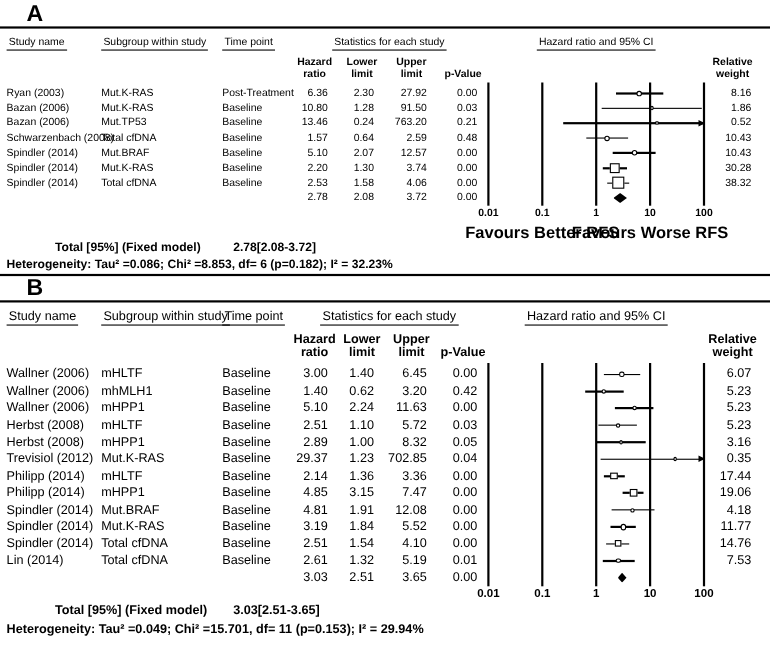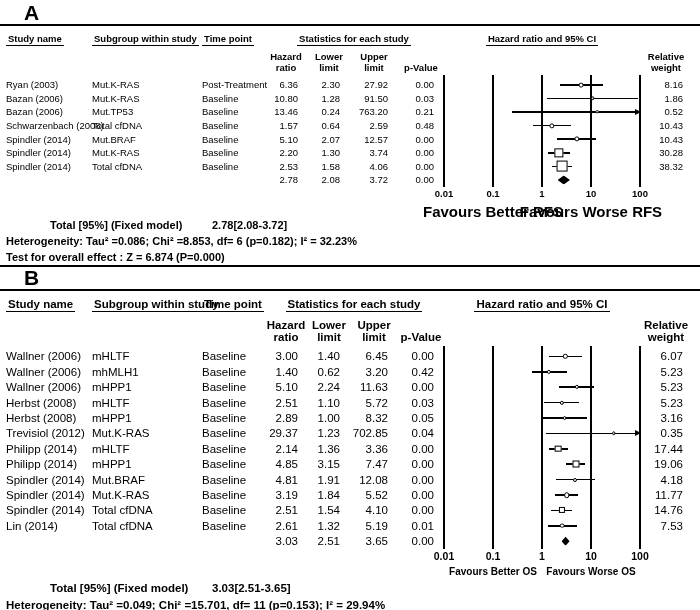--- a/index.html
+++ b/index.html
@@ -31,21 +31,21 @@
   .cell-study   { padding-left: 6px; text-align: left; white-space: nowrap; }
   .cell-sub     { text-align: left; white-space: nowrap; }
   .cell-time    { text-align: left; white-space: nowrap; }
   .cell-num     { text-align: right; padding-right: 10px; white-space: nowrap; }
   .cell-weight  { text-align: right; padding-right: 9px; white-space: nowrap; }
 
   
   .hdr-row1 { margin-top: 7px; align-items: start; }
   .panel-a .hdr-row1 { height: 15px; font-size: 9.5px; }
   .panel-b .hdr-row1 { height: 17px; font-size: 11.5px; }
-  .hdr-row1 > div { font-weight: bold; }
+  .hdr-row1 > div { font-weight: normal; }
   .hdr-u { display: inline-block; border-bottom: 1px solid #000; padding: 0 2px 1px 2px; }
   .hdr-group { text-align: center; }
   .span-stats { grid-column: 4 / 8; }
   .span-plot  { grid-column: 8 / 9; }
 
   .hdr-row2 { align-items: end; }
   .panel-a .hdr-row2 { height: 27px; font-size: 9.5px; line-height: 10.5px; padding-bottom: 2px; }
   .panel-b .hdr-row2 { height: 31px; font-size: 11.5px; line-height: 12.5px; padding-bottom: 2px; }
   .hdr-row2 > div { font-weight: bold; }
   .two-line { white-space: pre-line; text-align: center; }
@@ -270,21 +270,20 @@
     <div class="favours-row">
       <span class="favours-label" style="left:25%">Favours Better RFS</span>
       <span class="favours-label" style="left:75%">Favours Worse RFS</span>
     </div>
 
     <div class="total-row">
       <span class="total-label">Total [95%] (Fixed model)</span>
       <span>2.78[2.08-3.72]</span>
     </div>
     <div class="stat-line">Heterogeneity: Tau² =0.086; Chi² =8.853, df= 6 (p=0.182); I² = 32.23%</div>
-    <div class="stat-line">Test for overall effect : Z = 6.874 (P=0.000)</div>
   </section>
 
   <hr class="rule">
 
   <section class="panel-b">
     <div class="panel-title">B</div>
     <hr class="rule">
 
     <div class="frow hdr-row1">
       <div class="cell-study"><span class="hdr-u">Study name</span></div>
@@ -503,24 +502,20 @@
         </div>
       </div>
 
     <div class="axis-row">
       <span class="axis-tick" style="left:0%">0.01</span>
       <span class="axis-tick" style="left:25%">0.1</span>
       <span class="axis-tick" style="left:50%">1</span>
       <span class="axis-tick" style="left:75%">10</span>
       <span class="axis-tick" style="left:100%">100</span>
     </div>
-    <div class="favours-row">
-      <span class="favours-label" style="left:25%">Favours Better OS</span>
-      <span class="favours-label" style="left:75%">Favours Worse OS</span>
-    </div>
 
     <div class="total-row">
       <span class="total-label">Total [95%] (Fixed model)</span>
       <span>3.03[2.51-3.65]</span>
     </div>
     <div class="stat-line">Heterogeneity: Tau² =0.049; Chi² =15.701, df= 11 (p=0.153); I² = 29.94%</div>
 
   </section>
 
 </div>

